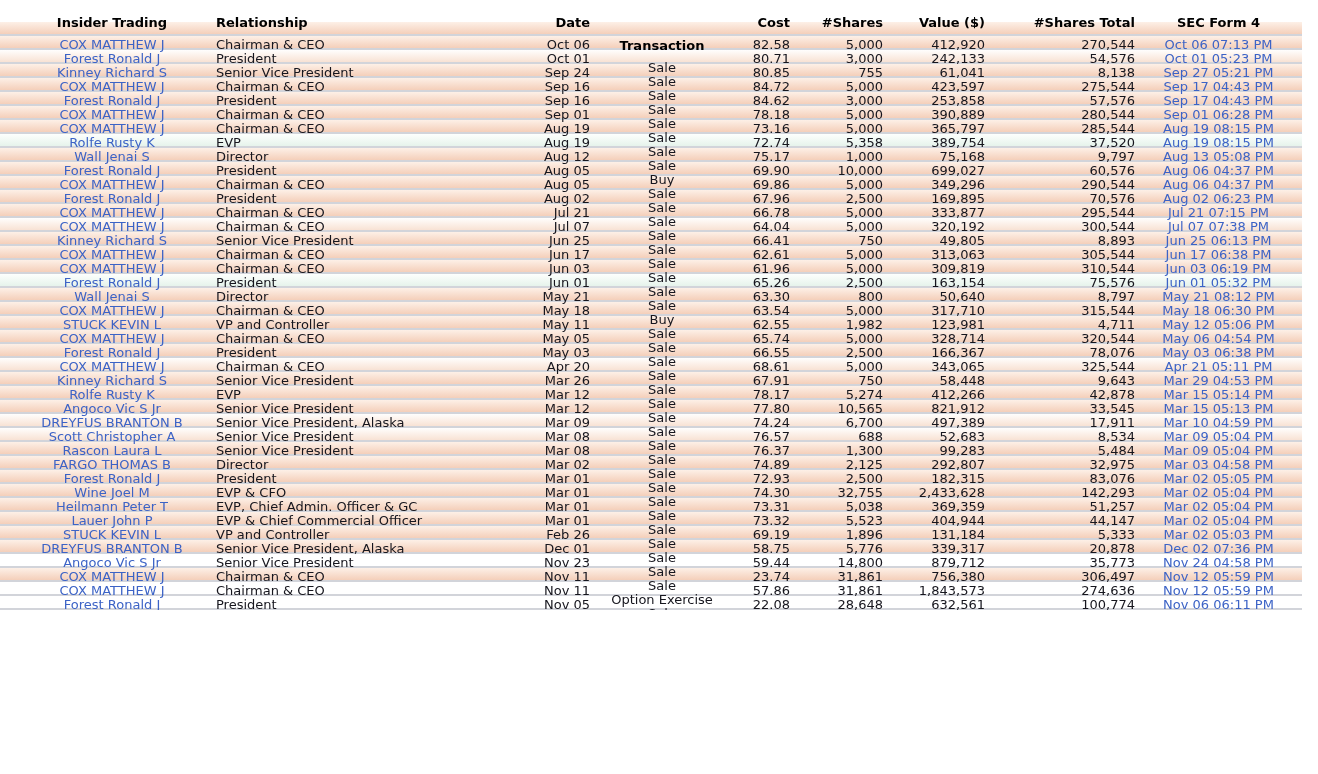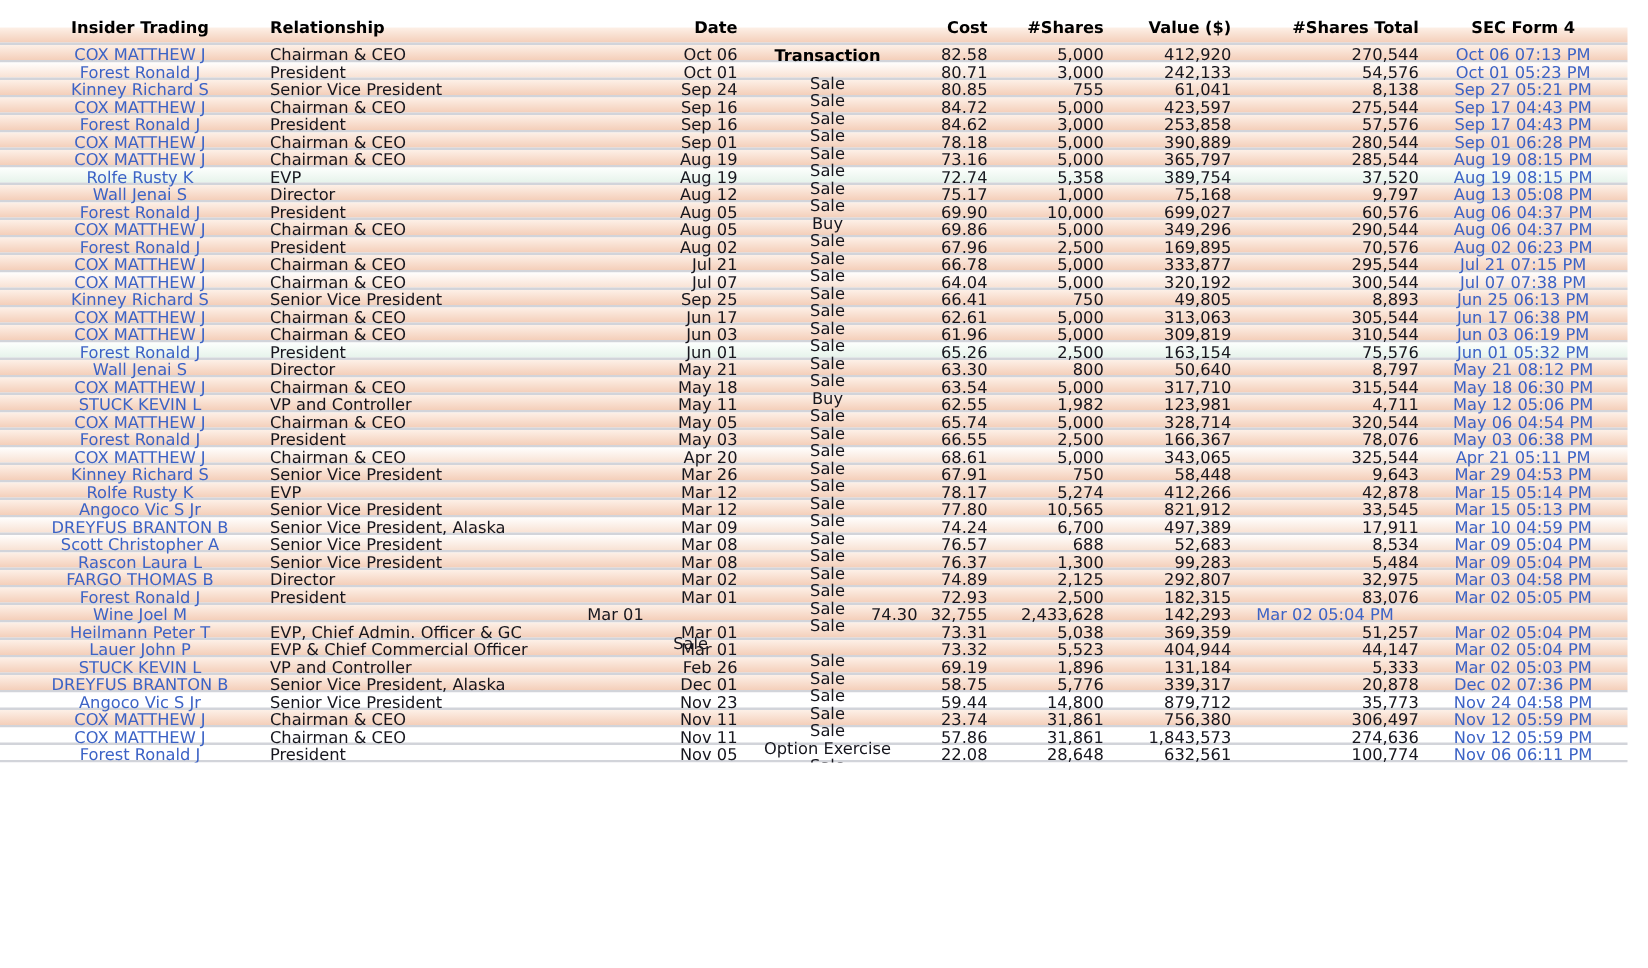--- a/index.html
+++ b/index.html
@@ -210,21 +210,21 @@
         <div class="cell c4">Sale</div>
         <div class="cell c5">64.04</div>
         <div class="cell c6">5,000</div>
         <div class="cell c7">320,192</div>
         <div class="cell c8">300,544</div>
         <div class="cell c9 link">Jul 07 07:38 PM</div>
       </div>
       <div class="grid-row row tone-sale-light">
         <div class="cell c1 link">Kinney Richard S</div>
         <div class="cell c2">Senior Vice President</div>
-        <div class="cell c3">Sep 25</div>
+        <div class="cell c3">Jun 25</div>
         <div class="cell c4">Sale</div>
         <div class="cell c5">66.41</div>
         <div class="cell c6">750</div>
         <div class="cell c7">49,805</div>
         <div class="cell c8">8,893</div>
         <div class="cell c9 link">Jun 25 06:13 PM</div>
       </div>
       <div class="grid-row row tone-sale">
         <div class="cell c1 link">COX MATTHEW J</div>
         <div class="cell c2">Chairman &amp; CEO</div>
@@ -407,20 +407,21 @@
         <div class="cell c3">Mar 01</div>
         <div class="cell c4">Sale</div>
         <div class="cell c5">72.93</div>
         <div class="cell c6">2,500</div>
         <div class="cell c7">182,315</div>
         <div class="cell c8">83,076</div>
         <div class="cell c9 link">Mar 02 05:05 PM</div>
       </div>
       <div class="grid-row row tone-sale">
         <div class="cell c1 link">Wine Joel M</div>
+        <div class="cell c2">EVP &amp; CFO</div>
         <div class="cell c3">Mar 01</div>
         <div class="cell c4">Sale</div>
         <div class="cell c5">74.30</div>
         <div class="cell c6">32,755</div>
         <div class="cell c7">2,433,628</div>
         <div class="cell c8">142,293</div>
         <div class="cell c9 link">Mar 02 05:04 PM</div>
       </div>
       <div class="grid-row row tone-sale">
         <div class="cell c1 link">Heilmann Peter T</div>

